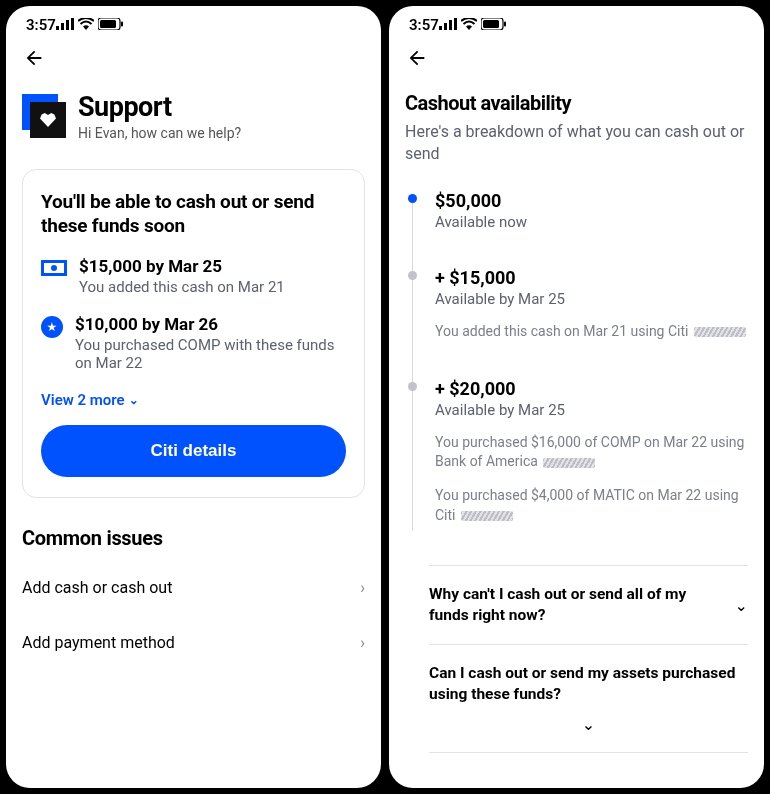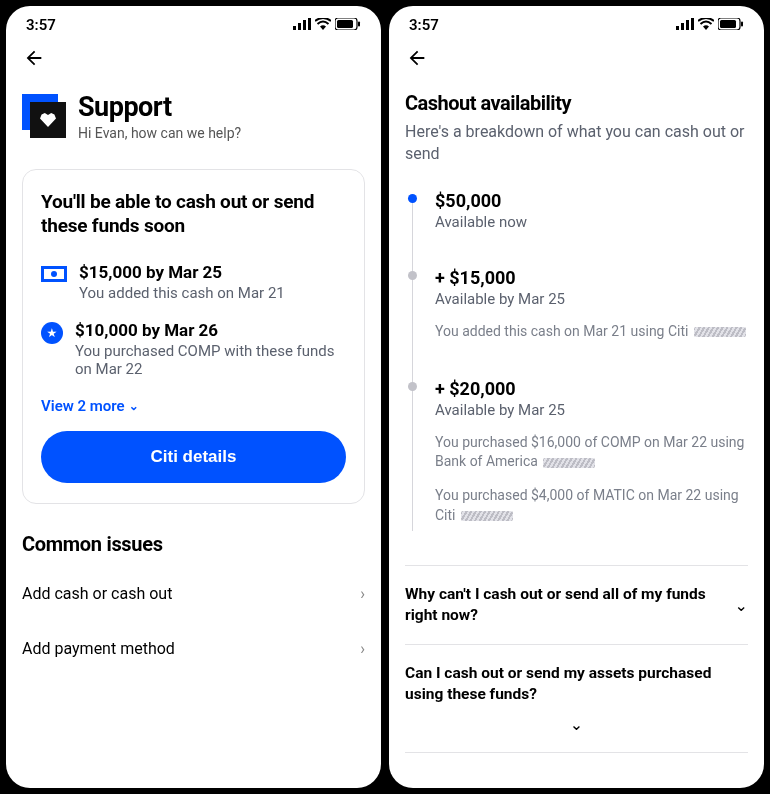--- a/index.html
+++ b/index.html
@@ -17,21 +17,20 @@
     background: #fff;
     border-radius: 24px;
     flex: 1;
     overflow: hidden;
     display: flex;
     flex-direction: column;
     position: relative;
   }
   .status-bar {
     display: flex;
-    justify-content: space-between;
     align-items: center;
     padding: 10px 20px 4px;
     font-weight: 600;
     font-size: 15px;
   }
   .status-icons {
     display: flex;
     gap: 4px;
     align-items: center;
   }
@@ -81,21 +80,21 @@
   }
 
   .card {
     border: 1px solid #e3e3e6;
     border-radius: 14px;
     padding: 20px 18px;
     margin-top: 18px;
   }
   .card-title {
     font-size: 19px; font-weight: 700; line-height: 1.25; letter-spacing: -0.2px;
-    margin-bottom: 24px;
+    margin-bottom: 18px;
   }
   .fund-row {
     display: flex; gap: 12px; margin-bottom: 18px;
   }
   .icon-circ {
     width: 22px; height: 22px; border-radius: 50%; background:#0052FF;
     display:flex; align-items:center; justify-content:center; flex-shrink:0;
     margin-top: 2px;
   }
   .icon-star::after {
@@ -159,20 +158,21 @@
   }
   .redact {
     display:inline-block; width:52px; height:10px;
     background: repeating-linear-gradient(-60deg,#bdbdc5 0 2px,#e2e2e8 2px 4px);
     border-radius:2px; vertical-align: middle; margin-left:2px;
   }
   .faq {
     border-top:1px solid #e3e3e6; padding: 18px 0;
     display:flex; justify-content:center; align-items:center; gap:10px;
     cursor:pointer;
+    margin-left:24px;
   }
   .faq-text {
     font-size: 15.5px; font-weight: 700; line-height:1.35;
   }
   .faq-caret { font-size: 16px; }
   .faq-wrap { margin-top: 4px; }
   .faq-wrap .faq:last-child { border-bottom:1px solid #e3e3e6;flex-direction:column; }
 </style>
 </head>
 <body>

